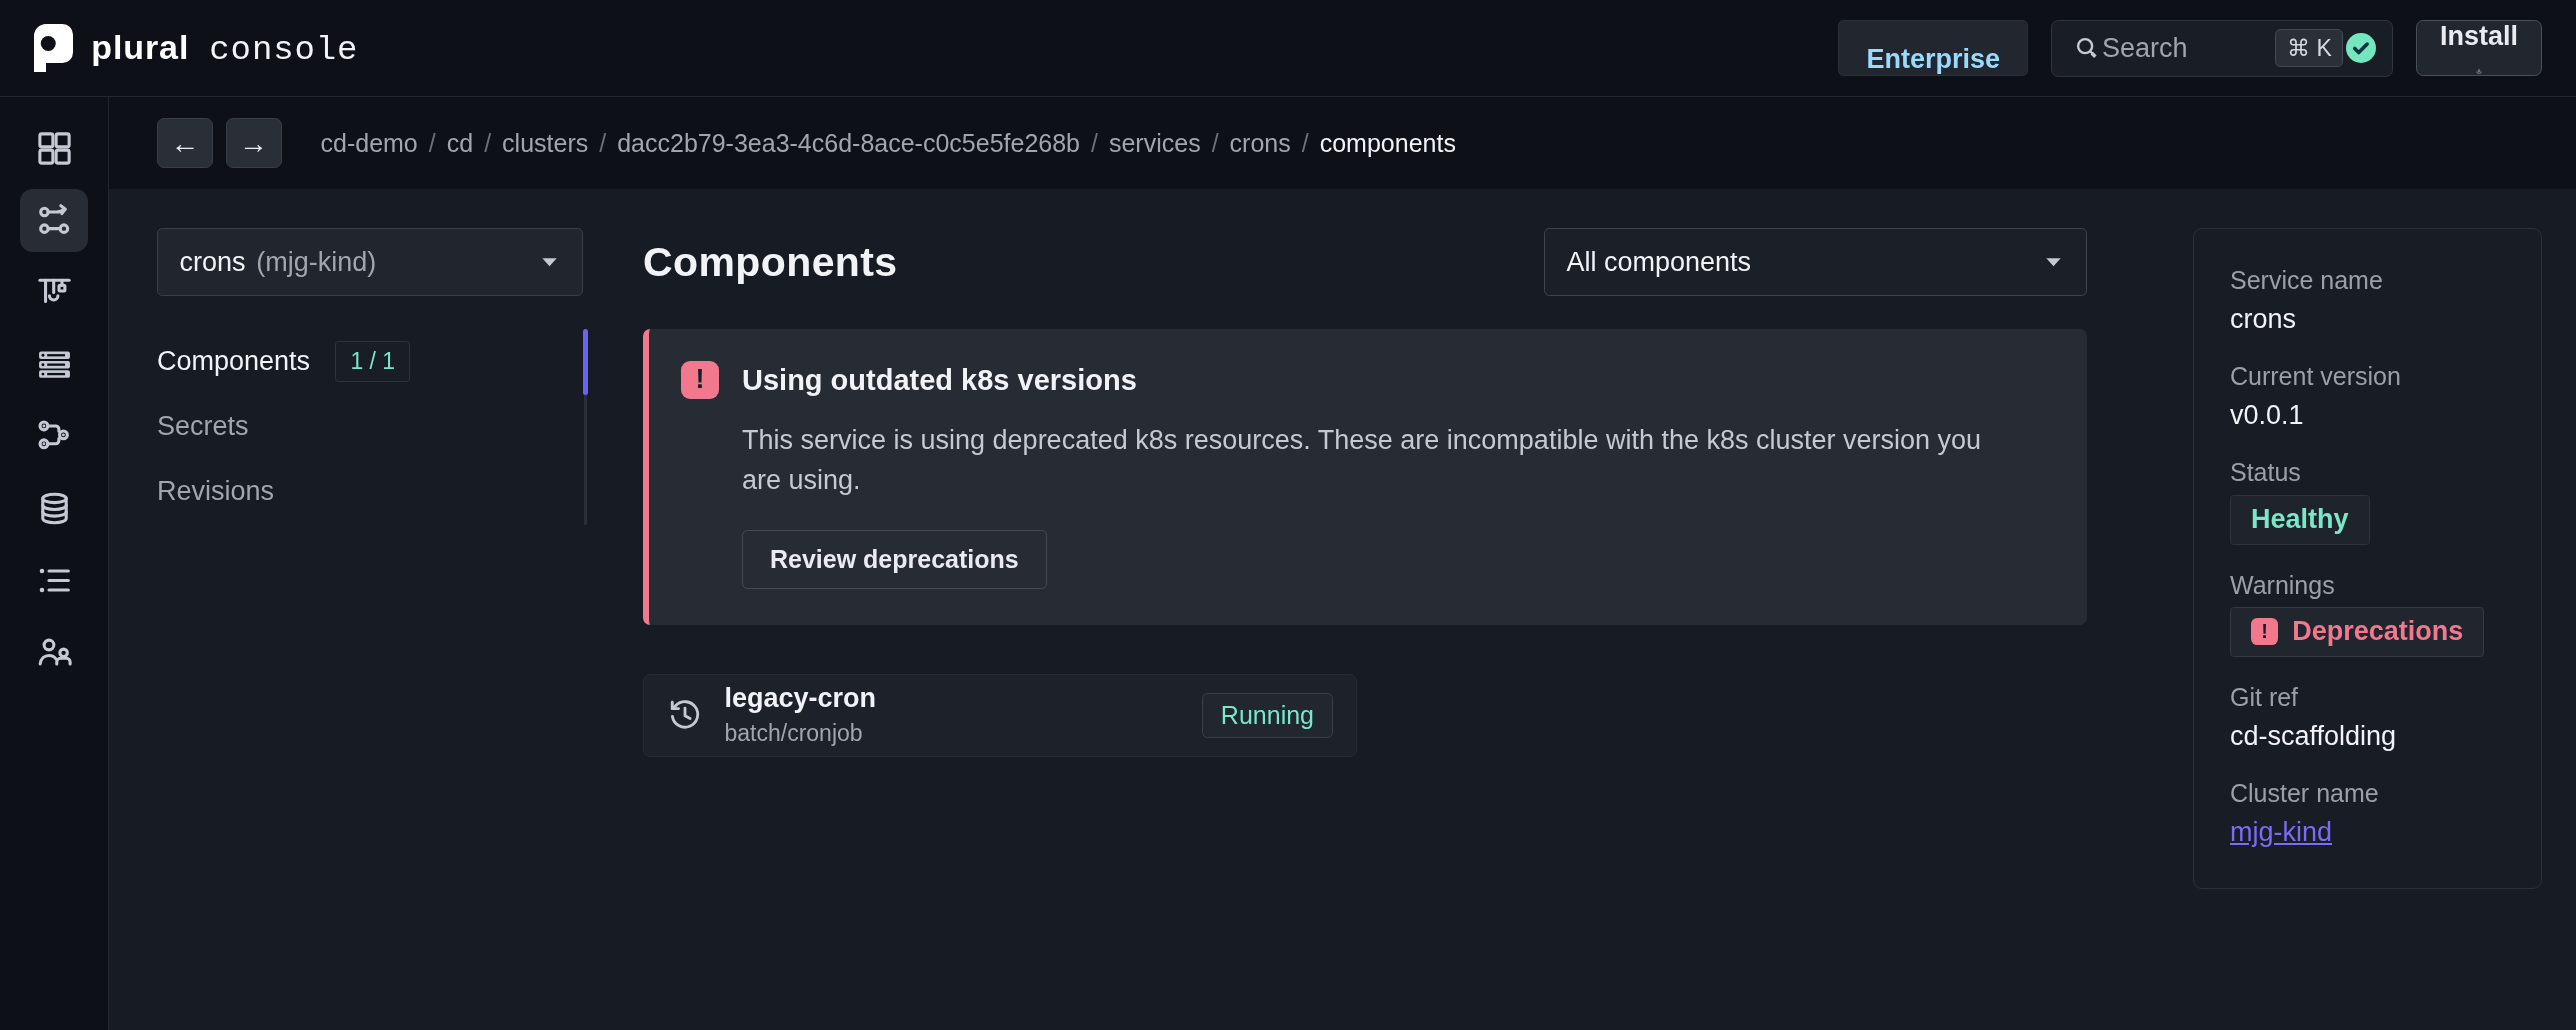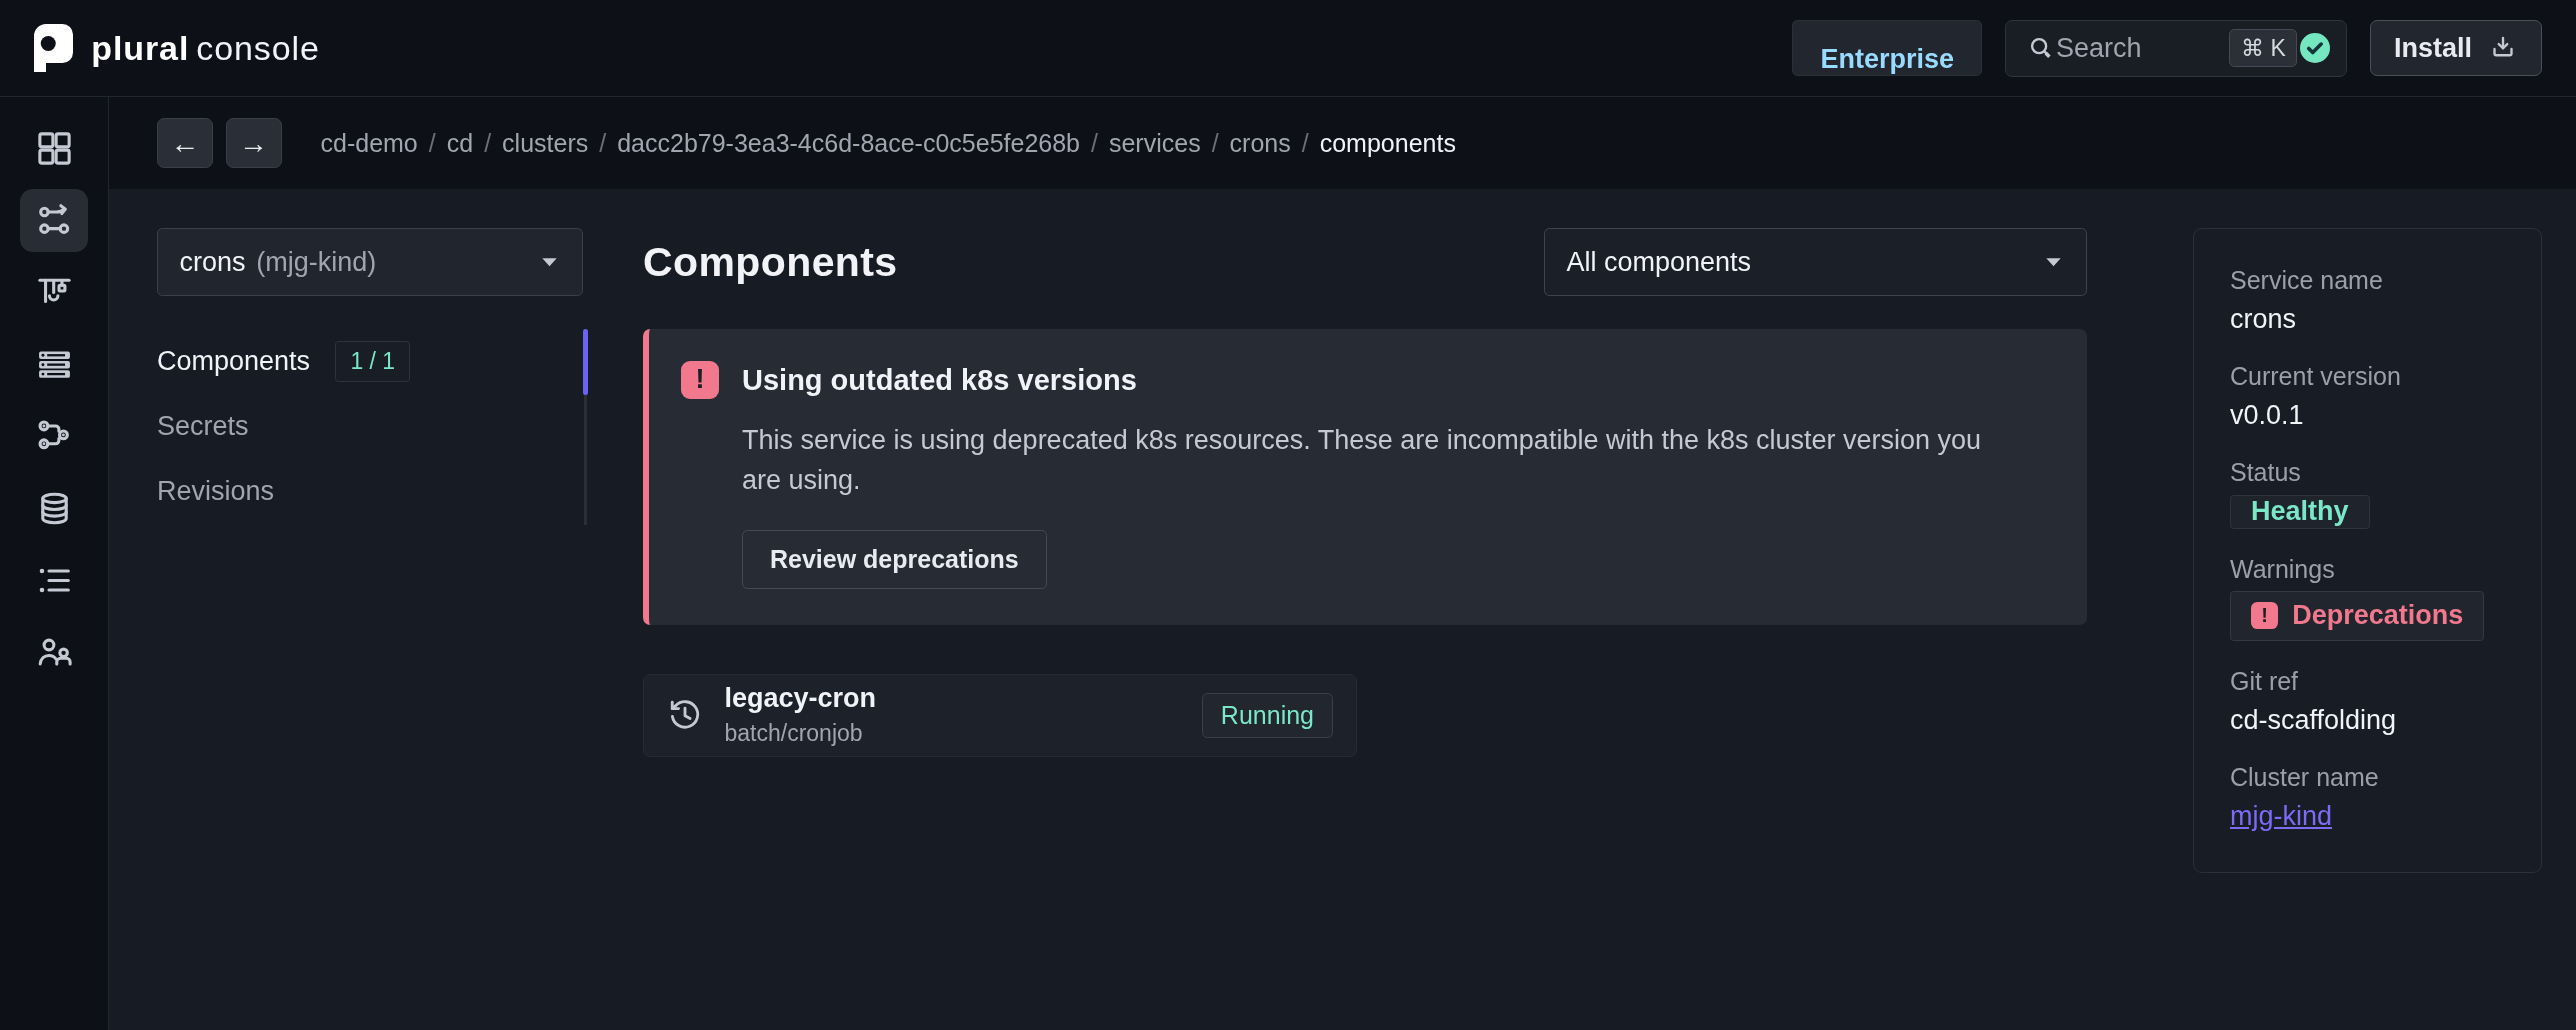--- a/index.html
+++ b/index.html
@@ -6,31 +6,31 @@
   html,body { background:#0D1016; }
   body { width:2576px; height:1030px; overflow:hidden; font-family:"Liberation Sans", sans-serif; }
   .app { width:2576px; height:1030px; display:flex; flex-direction:column; background:#171B23; }
 
   
   .topbar { height:97px; flex:0 0 97px; background:#0D1016; border-bottom:1.8px solid #22262E;
             display:flex; align-items:center; padding:0 34px 0 27px; }
   .logo { display:flex; align-items:center; gap:14.3px; }
   .logo-text { color:#FFFFFF; font-size:34px; letter-spacing:0.9px; }
   .logo-text .brand { font-weight:700; }
-  .logo-text .product { font-weight:300; margin-left:7px; color:#F1F3F7; }
+  .logo-text .product { font-weight:300; margin-left:20px; color:#F1F3F7;font-family:Liberation Mono, monospace; }
   .topbar-right { margin-left:auto; display:flex; align-items:center; gap:23px; }
   .btn-enterprise { height:56px; padding:0 27px; display:flex; align-items:flex-end; border-radius:5.4px;
             background:#22262E; border:0.9px solid #2B3039; color:#99DAFF; font-size:27px; font-weight:700; cursor:pointer; }
   .searchbox { width:342px; height:57px; background:#191D24; border:0.9px solid #2F343E; border-radius:7.2px;
             display:flex; align-items:center; padding:0 12.5px 0 20px; cursor:pointer; }
   .searchbox .search-text { color:#A1A5B0; font-size:27px; flex:1; }
   .kbd { background:#2A2F38; border:0.9px solid #454B55; border-radius:5.4px; padding:4.5px 10.7px;
             color:#D6D9DE; font-size:23px; white-space:nowrap; }
   .btn-install { height:56px; padding:0 23px; display:flex; align-items:center; gap:16px; border-radius:7.2px;
-            background:#22262E; border:0.9px solid #4A505A; color:#E9EBF0; font-size:27px; font-weight:700; cursor:pointer; }
+            background:#22262E; border:0.9px solid #4A505A; color:#E9EBF0; font-size:27px; font-weight:700; cursor:pointer;flex-direction:column; }
 
   
   .shell { flex:1; display:flex; min-height:0; }
   .rail { width:109px; flex:0 0 109px; background:#0D1016; border-right:0.9px solid #22262E;
           display:flex; flex-direction:column; align-items:center; padding-top:20px; gap:9px; }
   .rail-btn { width:68px; height:63px; display:flex; align-items:center; justify-content:center;
           border-radius:12.5px; cursor:pointer; }
   .rail-btn.active { background:#282C34; }
   .rail-btn svg { width:39px; height:39px; }
 
@@ -89,21 +89,21 @@
   .status-pill { margin-left:auto; height:45px; padding:0 18px; display:flex; align-items:center;
             background:#21262F; border:0.9px solid #3A3F49; border-radius:5.4px; color:#7AE7C7; font-size:25px; }
 
   
   .detailcard { width:349px; flex:0 0 349px; margin:39px 34px 0 auto; align-self:flex-start;
             background:#181C25; border:0.9px solid #2B303A; border-radius:9px; padding:36px; }
   .field { margin-bottom:25px; }
   .field:last-child { margin-bottom:3px; }
   .field-label { color:#9AA0AA; font-size:25px; line-height:30px; margin-bottom:7.2px; }
   .field-value { color:#F1F3F7; font-size:27px; line-height:34px; }
-  .badge-healthy { display:inline-flex; align-items:center; height:34px; padding:0 20px;
+  .badge-healthy { display:inline-flex; align-items:center; height:50px; padding:0 20px;
             background:#1E232C; border:0.9px solid #2E333D; border-radius:3.6px;
             color:#7AE7C7; font-size:27px; font-weight:700; }
   .badge-depr { display:inline-flex; align-items:center; gap:14.3px; height:50px; padding:0 20px;
             background:#20252E; border:0.9px solid #343946; border-radius:3.6px;
             color:#F2788D; font-size:27px; font-weight:700; cursor:pointer; }
   .badge-depr .mini-warn { width:27px; height:27px; border-radius:6.3px; background:#F2788D; color:#1A1E26;
             font-size:20px; font-weight:700; display:flex; align-items:center; justify-content:center; }
   .cluster-link { color:#7C6BF5; text-decoration:underline; cursor:pointer; font-size:27px; line-height:34px; }
 
   svg .stroke { fill:none; stroke:#C5C9D3; stroke-width:1.9; stroke-linecap:round; stroke-linejoin:round; }

